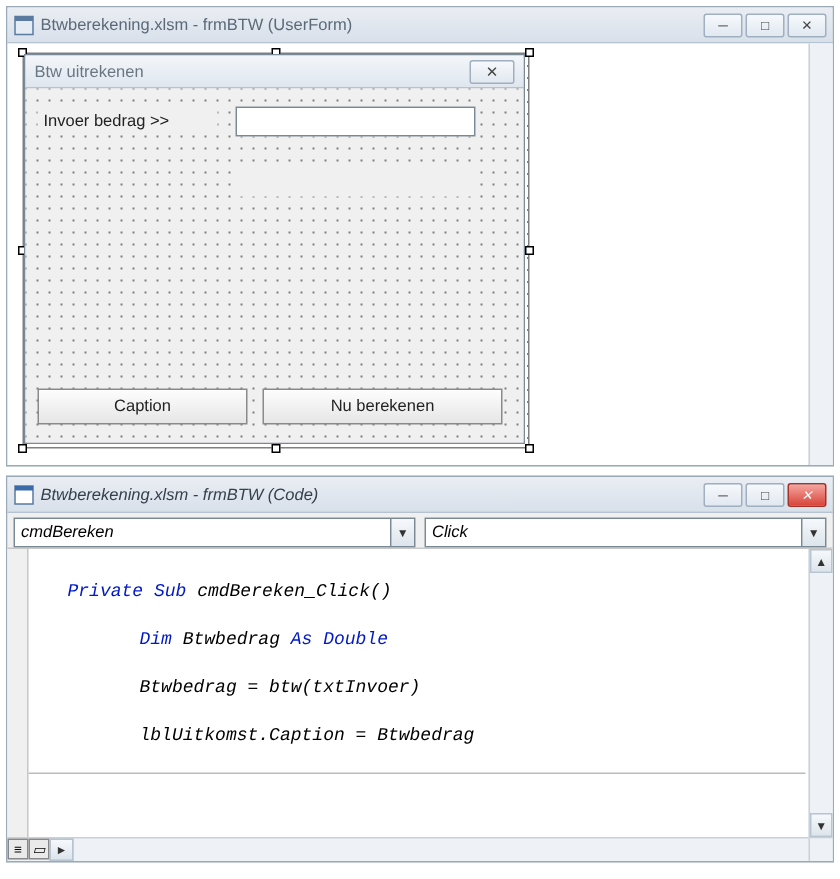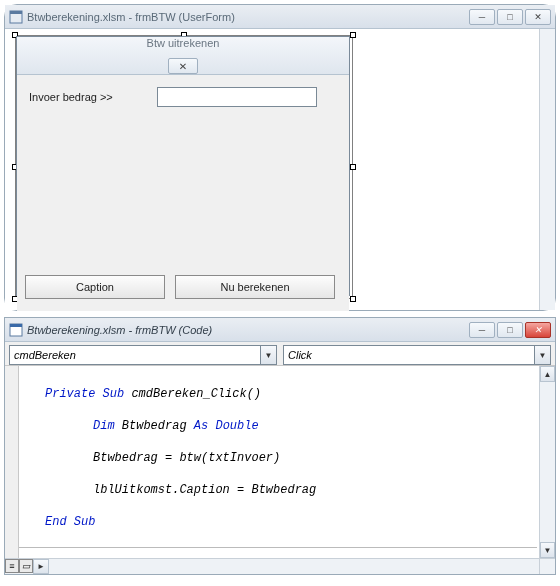--- a/index.html
+++ b/index.html
@@ -85,27 +85,26 @@
   .userform {
     position:absolute;
     left:0; top:0;
     width: 334px;
     height: 260px;
     background:#f0f0f0;
     border:1px solid #7a8a99;
     box-shadow: 1px 1px 0 #c0c0c0 inset;
   }
   .uf-titlebar {
-    height:38px;
+    height:22px;
     background:linear-gradient(#f3f6fa,#dfe6ee);
     border-bottom:1px solid #b5c3d0;
     display:flex; align-items:center;
     padding:0 6px;
     color:#6a7682;
-    flex-direction:column;
   }
   .uf-titlebar .title { flex:1; }
   .uf-close {
     width:30px; height:16px;
     border:1px solid #a0b0c0; border-radius:2px;
     background:linear-gradient(#f6f9fc,#e1e8f0);
     display:flex;align-items:center;justify-content:center;
     font-size:10px; color:#444;
   }
   .uf-body {
@@ -217,21 +216,21 @@
     margin:1px 0 1px -2px;
   }
   .kw { color:#0018c8; }
   .plain { color:#000; }
   .codeline { padding-left:24px; }
   .indent2 { padding-left:72px; }
 </style>
 </head>
 <body>
 
-<div class="window" style="width:552px;border-radius:13px;">
+<div class="window" style="width:552px;">
   <div class="titlebar">
     <span class="icon">
       <svg width="14" height="14">
           <rect x="1" y="1" width="12" height="12" fill="#e6ecf3" stroke="#5a7aa0"></rect>
           <rect x="1" y="1" width="12" height="3" fill="#5a7aa0"></rect>
         </svg>
     </span>
     <span class="title">Btwberekening.xlsm - frmBTW (UserForm)</span>
     <div class="controls">
       <div class="tb-btn">─</div>
@@ -294,21 +293,20 @@
       <div class="arrow">▼</div>
     </div>
   </div>
   <div class="code-body">
     <div class="code-gutter"></div>
     <div class="code-lines">
 <div class="codeline"><span class="kw">Private Sub</span><span class="plain"> cmdBereken_Click()</span></div>
 <div class="indent2"><span class="kw">Dim</span><span class="plain"> Btwbedrag </span><span class="kw">As Double</span></div>
 <div class="indent2"><span class="plain">Btwbedrag = btw(txtInvoer)</span></div>
 <div class="indent2"><span class="plain">lblUitkomst.Caption = Btwbedrag</span></div>
-<div class="codeline"><span class="kw">End Sub</span></div>
 <div class="hline"></div>
 
 
 
 
 
 
 
 
     </div>

